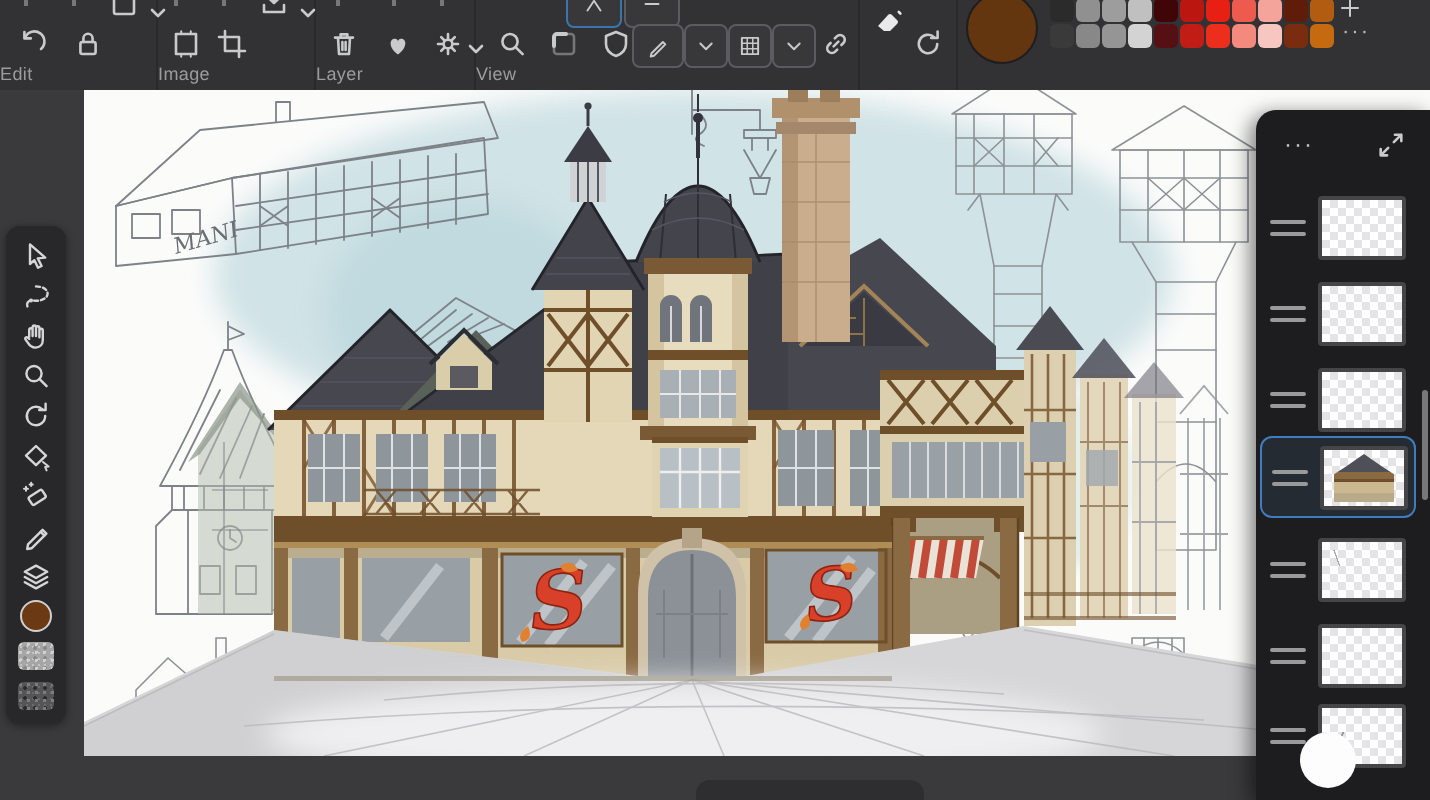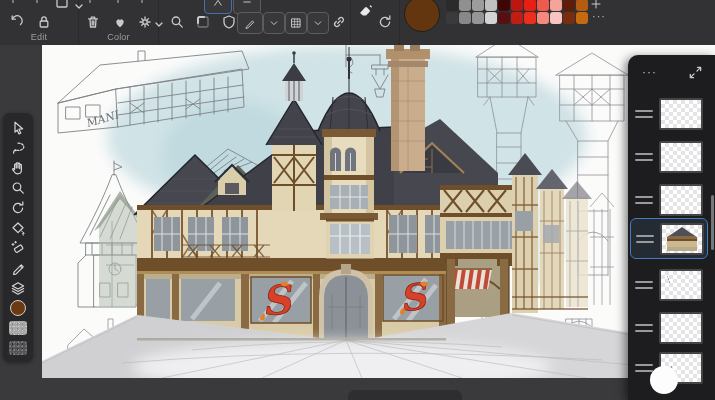--- a/index.html
+++ b/index.html
@@ -2,21 +2,21 @@
 <html style="--accent: #3f7dbe;"><head>
 <meta charset="utf-8">
 <style>
   html,body{margin:0;padding:0;}
   body{width:715px;height:400px;position:relative;overflow:hidden;
        background:#3a3a3c;font-family:"Liberation Sans",sans-serif;}
   
   .toolbar{position:absolute;left:0;top:0;width:715px;height:45px;background:#323234;
            display:flex;overflow:hidden;z-index:30;}
   .tgroup{position:relative;height:45px;border-right:1px solid #2a2a2c;box-sizing:border-box;}
-  .tgroup-label{position:absolute;bottom:3px;left:0;right:0;text-align:center;
+  .tgroup-label{position:absolute;bottom:3px;left:0;right:0;text-align:left;
                 font-size:9px;color:#9c9c9e;letter-spacing:.2px;}
   .ticon{position:absolute;width:16px;height:16px;}
   .ticon svg{width:16px;height:16px;stroke:#c9cacc;fill:none;stroke-width:1.3;
              stroke-linecap:round;stroke-linejoin:round;}
   .tbox{position:absolute;border:1px solid #5c5c60;border-radius:4px;background:#38383a;}
   .tbox svg{position:absolute;left:50%;top:50%;transform:translate(-50%,-50%);
             width:13px;height:13px;stroke:#c9cacc;fill:none;stroke-width:1.2;
             stroke-linecap:round;stroke-linejoin:round;}
   .stub{position:absolute;top:0;width:2px;height:3px;background:#77777a;}
   
@@ -109,20 +109,44 @@
           <path d="M4.2 2 v3.2 h3.2"></path>
         </svg></div>
     <div class="ticon" style="left:36px;top:14px">
       <svg viewBox="0 0 16 16">
           <rect x="4.2" y="7" width="7.6" height="6" rx="1"></rect>
           <path d="M5.7 7 V5.2 a2.3 2.3 0 0 1 4.6 0 V7"></path>
         </svg></div>
     <div class="tgroup-label">Edit</div>
   </div>
 
+  <div class="tgroup" style="width:79px">
+    <span class="stub" style="left:8px"></span>
+    <span class="stub" style="left:32px"></span>
+    <div class="ticon" style="left:50px;top:-7px">
+      <svg viewBox="0 0 16 16">
+          <path d="M8 2 v6.5 M5.6 6.2 L8 8.6 L10.4 6.2"></path>
+          <path d="M3 9.5 v3.5 h10 V9.5"></path>
+        </svg></div>
+    <div class="ticon" style="left:67px;top:-2px">
+      <svg viewBox="0 0 16 16">
+          <path d="M5 7 L8 10 L11 7"></path>
+        </svg></div>
+    <div class="ticon" style="left:6px;top:14px">
+      <svg viewBox="0 0 16 16">
+          <rect x="3" y="3" width="10" height="10"></rect>
+          <path d="M5.6 3 V1.6 M10.4 3 V1.6 M5.6 14.4 V13 M10.4 14.4 V13" stroke-width="1"></path>
+        </svg></div>
+    <div class="ticon" style="left:29px;top:14px">
+      <svg viewBox="0 0 16 16">
+          <path d="M4.5 1.5 V11.5 H14.5"></path>
+          <path d="M1.5 4.5 H11.5 V14.5"></path>
+        </svg></div>
+    <div class="tgroup-label">Image</div>
+  </div>
 
   <div class="tgroup" style="width:80px">
     <span class="stub" style="left:10px"></span>
     <span class="stub" style="left:38px"></span>
     <span class="stub" style="left:62px"></span>
     <div class="ticon" style="left:6px;top:14px">
       <svg viewBox="0 0 16 16">
           <path d="M3.5 4.8 h9 M5 4.8 l.5 8.2 h5 l.5-8.2 M6.3 4.8 V3.2 h3.4 v1.6 M7.2 7 v4 M8.8 7 v4"></path>
         </svg></div>
     <div class="ticon" style="left:33px;top:14px">
@@ -131,21 +155,21 @@
         </svg></div>
     <div class="ticon" style="left:58px;top:14px">
       <svg viewBox="0 0 16 16">
           <circle cx="8" cy="8" r="2.2"></circle>
           <path d="M8 3 v2 M8 11 v2 M3 8 h2 M11 8 h2 M4.6 4.6 l1.4 1.4 M10 10 l1.4 1.4 M11.4 4.6 L10 6 M6 10 l-1.4 1.4"></path>
         </svg></div>
     <div class="ticon" style="left:72px;top:16px;width:10px">
       <svg viewBox="0 0 16 16">
           <path d="M5 7 L8 10 L11 7"></path>
         </svg></div>
-    <div class="tgroup-label">Color</div>
+    <div class="tgroup-label">Layer</div>
   </div>
 
   <div class="tgroup" style="width:192px">
     <div class="tbox" style="left:45px;top:-10px;width:26px;height:22px;border-color:#3c74ae">
       <svg viewBox="0 0 16 16">
           <path d="M4 12 L8 6 L12 12"></path>
         </svg>
       </div>
     <div class="tbox" style="left:74px;top:-10px;width:26px;height:22px">
       <svg viewBox="0 0 16 16">
@@ -186,20 +210,21 @@
       <svg viewBox="0 0 16 16">
           <path d="M4.5 6.5 L8 10 L11.5 6.5"></path>
         </svg>
       </div>
     <div class="ticon" style="left:172px;top:14px">
       <svg viewBox="0 0 16 16">
           <path d="M6.8 9.2 L9.2 6.8"></path>
           <path d="M7.4 5.2 l1-1 a2.3 2.3 0 0 1 3.3 3.3 l-1 1"></path>
           <path d="M8.6 10.8 l-1 1 a2.3 2.3 0 0 1 -3.3-3.3 l1-1"></path>
         </svg></div>
+    <div class="tgroup-label">View</div>
   </div>
 
   <div class="tgroup" style="width:49px">
     <div class="ticon" style="left:6px;top:2px">
       <svg viewBox="0 0 16 16">
           <path d="M3 11 L8 5.5 a1.4 1.4 0 0 1 2 0 l2.5 2.5 a1.4 1.4 0 0 1 0 2 L9 13.5 H6 Z" fill="#e9e9eb" stroke="none"></path>
           <path d="M13.4 4 l.8.8" stroke="#e9e9eb"></path>
         </svg></div>
     <div class="ticon" style="left:26px;top:14px">
       <svg viewBox="0 0 16 16">

